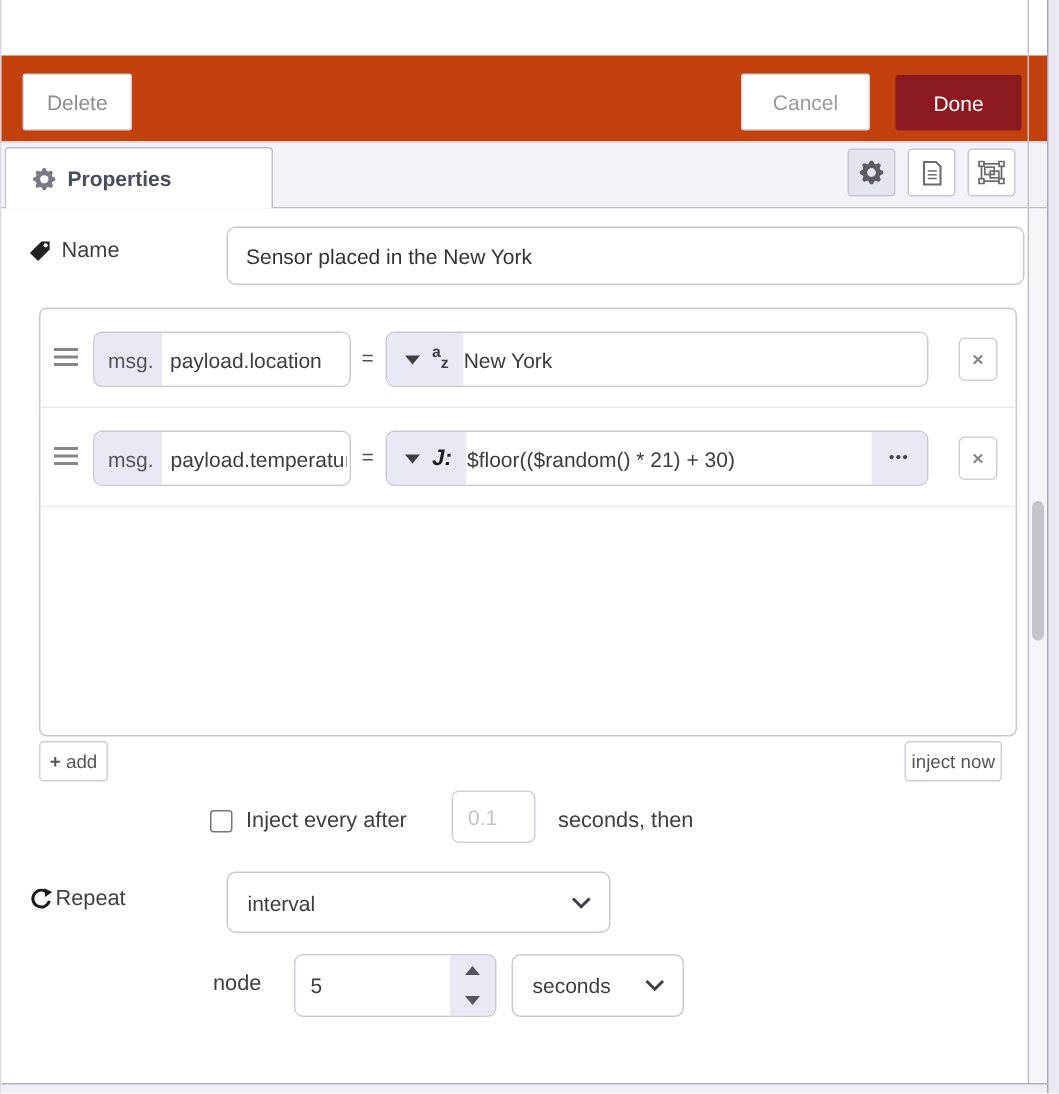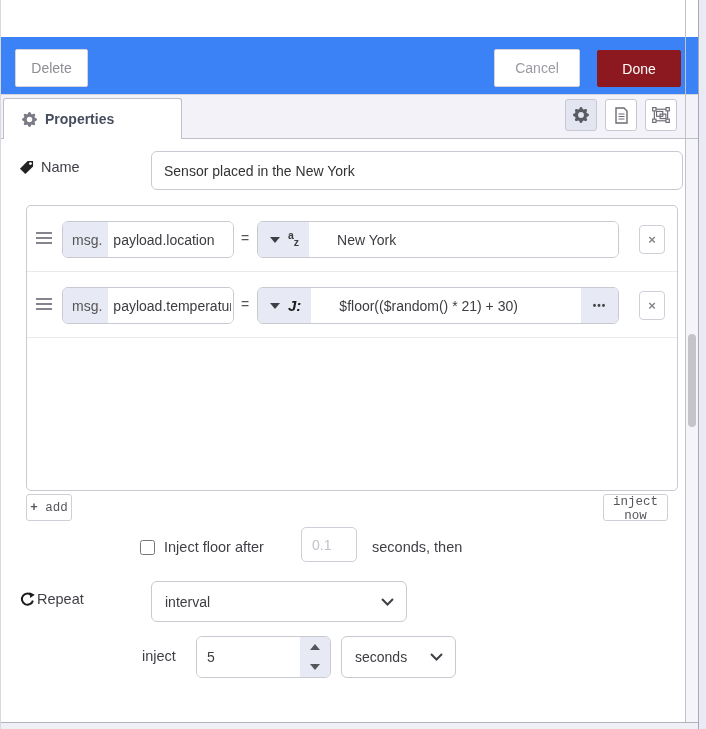--- a/index.html
+++ b/index.html
@@ -7,21 +7,21 @@
   body { font-family: "Liberation Sans", sans-serif; color: #333; background: #fff; position: relative; }
 
   .tray { position: absolute; left: 0; top: 0; width: 698px; height: 729px; background: #fff; border-left: 1px solid #d8d8e2; }
   .backdrop-strip { position: absolute; left: 698px; top: 0; width: 8px; height: 729px; background: #e9eaf3; border-left: 1px solid #a8a8b8; }
 
   
   .tray-header { position: absolute; left: 0; top: 0; width: 698px; height: 36px; background: #f4f4f9; border-top: 1px solid #e3e3ec; border-bottom: 1px solid #c9c9d4; display: flex; align-items: center; padding-left: 14px; }
   .tray-header .title { font-size: 14px; font-weight: bold; color: #31313a; }
 
   
-  .tray-toolbar { position: absolute; left: 0; top: 37px; width: 698px; height: 58px; background: #3b82f6; border-bottom: 1px solid #d6d6de; padding-left: 40px; }
+  .tray-toolbar { position: absolute; left: 0; top: 37px; width: 698px; height: 58px; background: #c2410c; border-bottom: 1px solid #d6d6de; padding-left: 40px; }
   .btn { font-family: "Liberation Sans", sans-serif; font-size: 14px; background: #fff; border: 1px solid #d4d4dc; border-radius: 2px; color: #8d8d95; cursor: pointer; }
   .btn-delete { position: absolute; left: 14px; top: 12px; width: 73px; height: 38px; }
   .btn-cancel { position: absolute; left: 493px; top: 12px; width: 86px; height: 38px; color: #9a9aa2; }
   .btn-done  { position: absolute; left: 596px; top: 13px; width: 84px; height: 37px; background: #8c1920; border: 1px solid #8c1920; color: #fff; }
 
   
   .tab-bar { position: absolute; left: 0; top: 95px; width: 698px; height: 44px; background: #f2f2f8; border-bottom: 1px solid #bfbfca; }
   .tab { position: absolute; left: 2px; top: 3px; width: 179px; height: 41px; background: #fff; border: 1px solid #bfbfca; border-bottom: none; border-radius: 3px 3px 0 0; z-index: 2; display: flex; align-items: center; gap: 8px; padding-left: 18px; cursor: pointer; }
   .tab-label { font-size: 14px; font-weight: bold; color: #454d5e; }
   .tab-buttons { position: absolute; right: 22px; top: 4px; display: flex; gap: 8px; }
@@ -44,25 +44,25 @@
   .chip { background: #e7e9f4; color: #555; font-size: 14px; display: flex; align-items: center; padding: 0 6px 0 9px; flex: none; }
   .prop-input { border: none; outline: none; width: 100%; font-size: 14px; color: #3c3c42; padding: 0 2px 0 5px; font-family: "Liberation Sans", sans-serif; }
   .op { position: absolute; left: 214px; top: 24px; font-size: 14px; color: #555; }
   .value-group { position: absolute; left: 230px; top: 15px; width: 362px; height: 37px; border: 1px solid #c9c9d2; border-radius: 6px; display: flex; overflow: hidden; background: #fff; align-items: stretch; }
   .type-btn { background: #e7e9f4; display: flex; align-items: center; gap: 8px; padding: 0 10px 0 12px; cursor: pointer; flex: none; }
   .caret-down { width: 0; height: 0; border-left: 5px solid transparent; border-right: 5px solid transparent; border-top: 6px solid #3f3f46; }
   .az { font-size: 10.5px; font-weight: bold; color: #3c3c42; line-height: 1; }
   .az .a { position: relative; top: -4px; }
   .az .z { position: relative; top: 3px; }
   .jsonata { font-style: italic; font-weight: bold; font-size: 15px; color: #1c1c1c; }
-  .value-input { border: none; outline: none; flex: 1; font-size: 14px; color: #3c3c42; padding: 0 8px 0 28px; font-family: "Liberation Sans", sans-serif; min-width: 0; }
+  .value-input { border: none; outline: none; flex: 1; font-size: 14px; color: #3c3c42; padding: 0 8px 0 0; font-family: "Liberation Sans", sans-serif; min-width: 0; }
   .expand-btn { flex: none; width: 37px; background: #e7e9f4; border: none; color: #44444a; font-size: 10px; font-weight: bold; letter-spacing: 1px; cursor: pointer; display: flex; align-items: center; justify-content: center; }
   .remove-btn { position: absolute; left: 612px; top: 19px; width: 26px; height: 29px; background: #fff; border: 1px solid #cfcfd8; border-radius: 4px; color: #85858d; font-weight: bold; font-size: 13px; cursor: pointer; }
 
-  .btn-small { font-size: 12.5px; color: #55555c; background: #fff; border: 1px solid #cfcfd8; border-radius: 3px; height: 27px; cursor: pointer; font-family: Liberation Mono, monospace; }
+  .btn-small { font-size: 12.5px; color: #55555c; background: #fff; border: 1px solid #cfcfd8; border-radius: 3px; height: 27px; cursor: pointer; font-family: Liberation Sans, sans-serif; }
   .btn-add { position: absolute; left: 25px; top: 355px; width: 46px; }
   .btn-add b { font-weight: bold; }
   .btn-inject-now { position: absolute; left: 602px; top: 355px; width: 65px; }
 
   .once-row { position: absolute; left: 0; top: 394px; width: 686px; height: 40px; }
   .once-checkbox { position: absolute; left: 139px; top: 7px; width: 15px; height: 15px; cursor: pointer; }
   .once-label { position: absolute; left: 163px; top: 6px; }
   .once-input { position: absolute; left: 300px; top: -6px; width: 56px; height: 35px; border: 1px solid #cfcfd8; border-radius: 5px; color: #c2c2ca; font-size: 14px; padding: 16px 10px; font-family: "Liberation Sans", sans-serif; background: #fff; }
   .once-suffix { position: absolute; left: 371px; top: 6px; }
 
@@ -214,21 +214,21 @@
         <button class="remove-btn">×</button>
       </div>
 
     </div>
 
     <button class="btn-small btn-add"><b>+</b> <span>add</span></button>
     <button class="btn-small btn-inject-now">inject now</button>
 
     <div class="once-row">
       <input class="once-checkbox" type="checkbox" style="">
-      <span class="label-text once-label">Inject floor after</span>
+      <span class="label-text once-label">Inject every after</span>
       <input class="once-input" type="text" disabled="" value="0.1" style="">
       <span class="label-text once-suffix">seconds, then</span>
     </div>
 
     <div class="repeat-row">
       <span class="repeat-label-wrap">
         <span>
           <svg width="15" height="15" viewBox="0 0 16 16">
               <path d="M13.8 9.2 A6 6 0 1 1 12.6 3.6" fill="none" stroke="#1c1c1c" stroke-width="2.1"></path>
               <polygon points="10.2,0.2 15.8,2.8 10.8,6.4" fill="#1c1c1c"></polygon>
@@ -240,21 +240,21 @@
         <span>interval</span>
         <span class="chev">
           <svg width="13" height="8" viewBox="0 0 13 8" fill="none" stroke="#3f3f46" stroke-width="2">
               <polyline points="1,1 6.5,6.5 12,1"></polyline>
             </svg>
         </span>
       </div>
     </div>
 
     <div class="every-row">
-      <span class="label-text every-label">inject</span>
+      <span class="label-text every-label">node</span>
       <div class="spinner-input">
         <input type="text" value="5" style="">
         <span class="spinner">
           <button>
               <span class="tri-up"></span>
             </button>
           <button>
               <span class="tri-down"></span>
             </button>
         </span>

